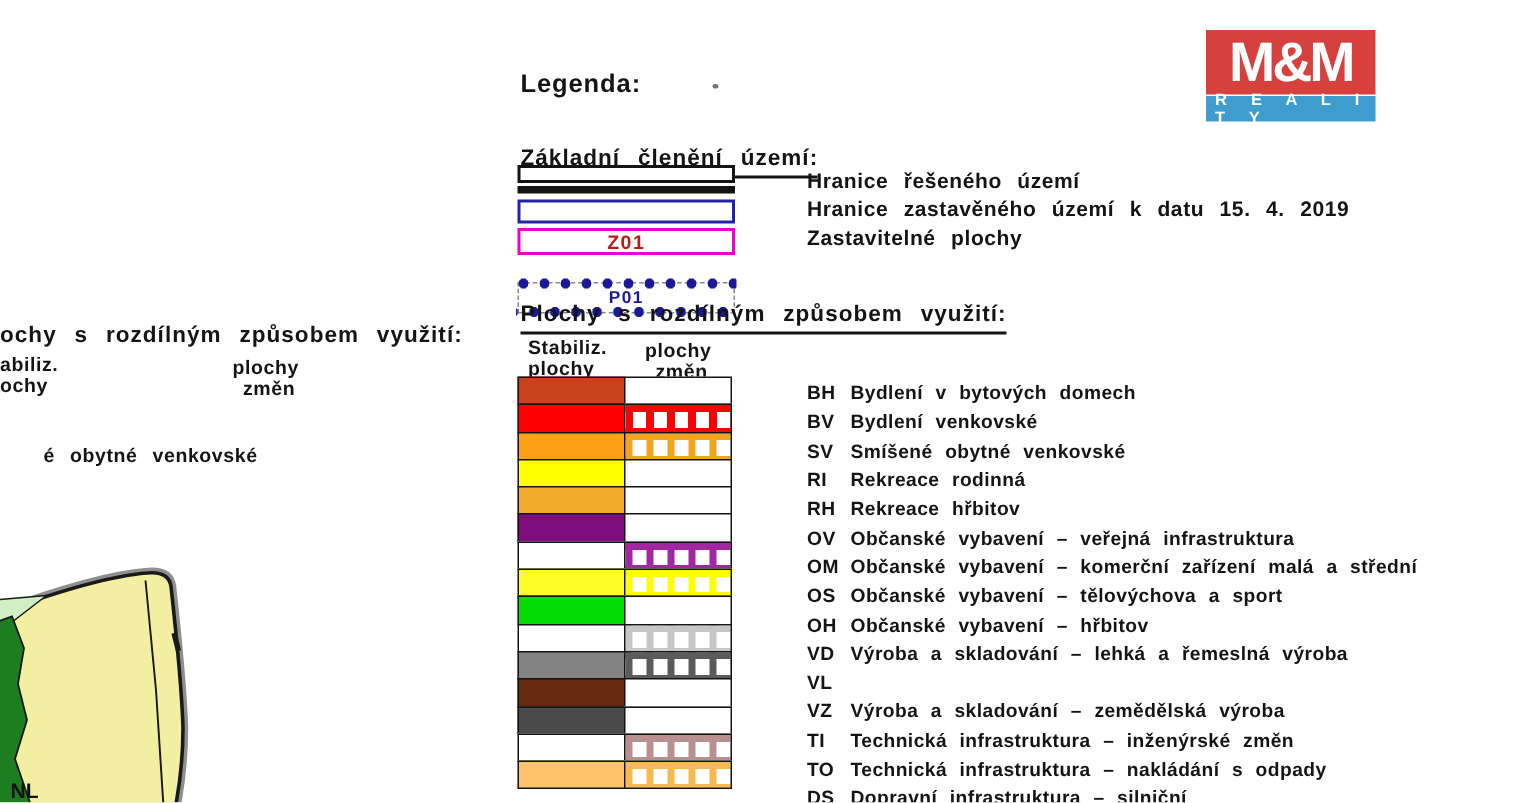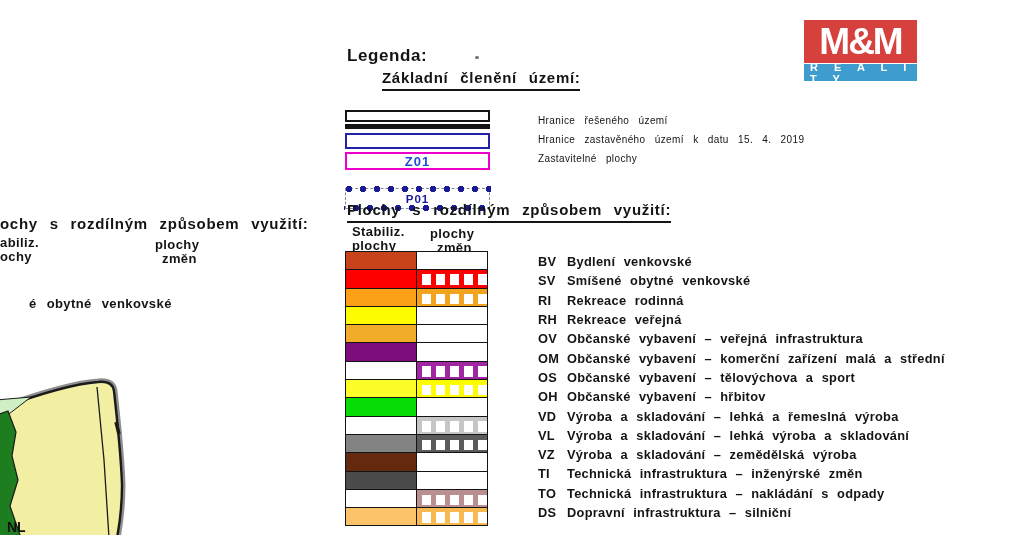--- a/index.html
+++ b/index.html
@@ -20,32 +20,32 @@
   .logo-blue{background:#3E9CCE;height:17px;margin-top:1px;display:flex;align-items:center;justify-content:center;
              color:#fff;font-weight:bold;font-size:11px;letter-spacing:6.5px;padding-left:6px;}
 
   
   .sym-stack{left:345px;top:110px;width:145px;}
   .sym{box-sizing:border-box;width:145px;position:relative;background:#fff;}
   .sym-solved{height:12px;border:2px solid #141414;}
   .sym-thickbar{height:5px;margin-top:2px;background:#141414;}
   .sym-builtup{height:16px;margin-top:4px;border:2.5px solid #2323A8;}
   .sym-z01{height:18px;margin-top:3px;border:2.5px solid #EE00CC;display:flex;align-items:center;justify-content:center;
-           color:#1d4ed8;font-weight:bold;font-size:13px;letter-spacing:1px;}
+           color:#b91c1c;font-weight:bold;font-size:13px;letter-spacing:1px;}
   .sym-p01{height:21px;margin-top:18px;border:1px dashed #8A8A8A;display:flex;align-items:center;justify-content:center;
            color:#1A1A99;font-weight:bold;font-size:11.5px;letter-spacing:1px;}
   .dots{position:absolute;left:-2px;right:-2px;height:8px;
         background-image:radial-gradient(circle 3.4px at 5px 4px,#1A1A99 96%,rgba(0,0,0,0) 100%);
         background-size:14px 8px;background-repeat:repeat-x;}
   .dots-top{top:-4px;}
   .dots-bottom{bottom:-4px;background-position-x:7px;}
 
   
   .basic-labels{left:538px;top:111px;}
-  .basic-line{height:18.9px;display:flex;align-items:center;font-weight:normal;font-size:10px;
+  .basic-line{height:18.9px;display:flex;align-items:center;font-weight:bold;font-size:14px;
               letter-spacing:.4px;word-spacing:6px;white-space:nowrap;}
 
   
   .colhead{font-size:13px;font-weight:bold;letter-spacing:.4px;line-height:13.5px;white-space:nowrap;}
 
   
   .sw-table{left:345px;top:252px;}
   .sw-row{display:flex;height:19.3px;margin-top:-1px;}
   .sw-cell{box-sizing:border-box;width:72px;border:1px solid #141414;background:#fff;margin-right:-1px;}
 
@@ -67,21 +67,21 @@
 <div class="page">
 
   <div class="abs logo">
     <div class="logo-red">M&amp;M</div>
     <div class="logo-blue">R E A L I T Y</div>
   </div>
 
   <div class="abs legend-title">Legenda:</div>
   <div class="abs speck"></div>
 
-  <div class="abs h2" style="left:347px;top:69px;margin-left:35px;">Základní členění území:</div>
+  <div class="abs h2" style="left:347px;top:97px;">Základní členění území:</div>
 
   <div class="abs sym-stack">
     <div class="sym sym-solved"></div>
     <div class="sym sym-thickbar"></div>
     <div class="sym sym-builtup"></div>
     <div class="sym sym-z01">Z01</div>
     <div class="sym sym-p01">
       <span class="dots dots-top"></span>
       <span>P01</span>
       <span class="dots dots-bottom"></span>
@@ -162,34 +162,38 @@
         <div class="sw-cell"></div>
         <div class="sw-cell" style="background-image: repeating-linear-gradient(90deg, rgb(186, 143, 143) 0px, rgb(186, 143, 143) 5px, rgba(0, 0, 0, 0) 5px, rgba(0, 0, 0, 0) 14px), repeating-linear-gradient(rgb(186, 143, 143) 0px, rgb(186, 143, 143) 4.5px, rgba(0, 0, 0, 0) 4.5px, rgba(0, 0, 0, 0) 15px);"></div>
       </div>
       <div class="sw-row">
         <div class="sw-cell" style="background: rgb(252, 195, 106);"></div>
         <div class="sw-cell" style="background-image: repeating-linear-gradient(90deg, rgb(248, 185, 81) 0px, rgb(248, 185, 81) 5px, rgba(0, 0, 0, 0) 5px, rgba(0, 0, 0, 0) 14px), repeating-linear-gradient(rgb(248, 185, 81) 0px, rgb(248, 185, 81) 4.5px, rgba(0, 0, 0, 0) 4.5px, rgba(0, 0, 0, 0) 15px);"></div>
       </div>
     </div>
   <div class="abs lu-labels">
       <div class="lu-line">
+        <span class="lu-code">BH</span>
+        <span>Bydlení v bytových domech</span>
+      </div>
+      <div class="lu-line">
         <span class="lu-code">BV</span>
         <span>Bydlení venkovské</span>
       </div>
       <div class="lu-line">
         <span class="lu-code">SV</span>
         <span>Smíšené obytné venkovské</span>
       </div>
       <div class="lu-line">
         <span class="lu-code">RI</span>
         <span>Rekreace rodinná</span>
       </div>
       <div class="lu-line">
         <span class="lu-code">RH</span>
-        <span>Rekreace veřejná</span>
+        <span>Rekreace hřbitov</span>
       </div>
       <div class="lu-line">
         <span class="lu-code">OV</span>
         <span>Občanské vybavení – veřejná infrastruktura</span>
       </div>
       <div class="lu-line">
         <span class="lu-code">OM</span>
         <span>Občanské vybavení – komerční zařízení malá a střední</span>
       </div>
       <div class="lu-line">
@@ -199,21 +203,20 @@
       <div class="lu-line">
         <span class="lu-code">OH</span>
         <span>Občanské vybavení – hřbitov</span>
       </div>
       <div class="lu-line">
         <span class="lu-code">VD</span>
         <span>Výroba a skladování – lehká a řemeslná výroba</span>
       </div>
       <div class="lu-line">
         <span class="lu-code">VL</span>
-        <span>Výroba a skladování – lehká výroba a skladování</span>
       </div>
       <div class="lu-line">
         <span class="lu-code">VZ</span>
         <span>Výroba a skladování – zemědělská výroba</span>
       </div>
       <div class="lu-line">
         <span class="lu-code">TI</span>
         <span>Technická infrastruktura – inženýrské změn</span>
       </div>
       <div class="lu-line">

